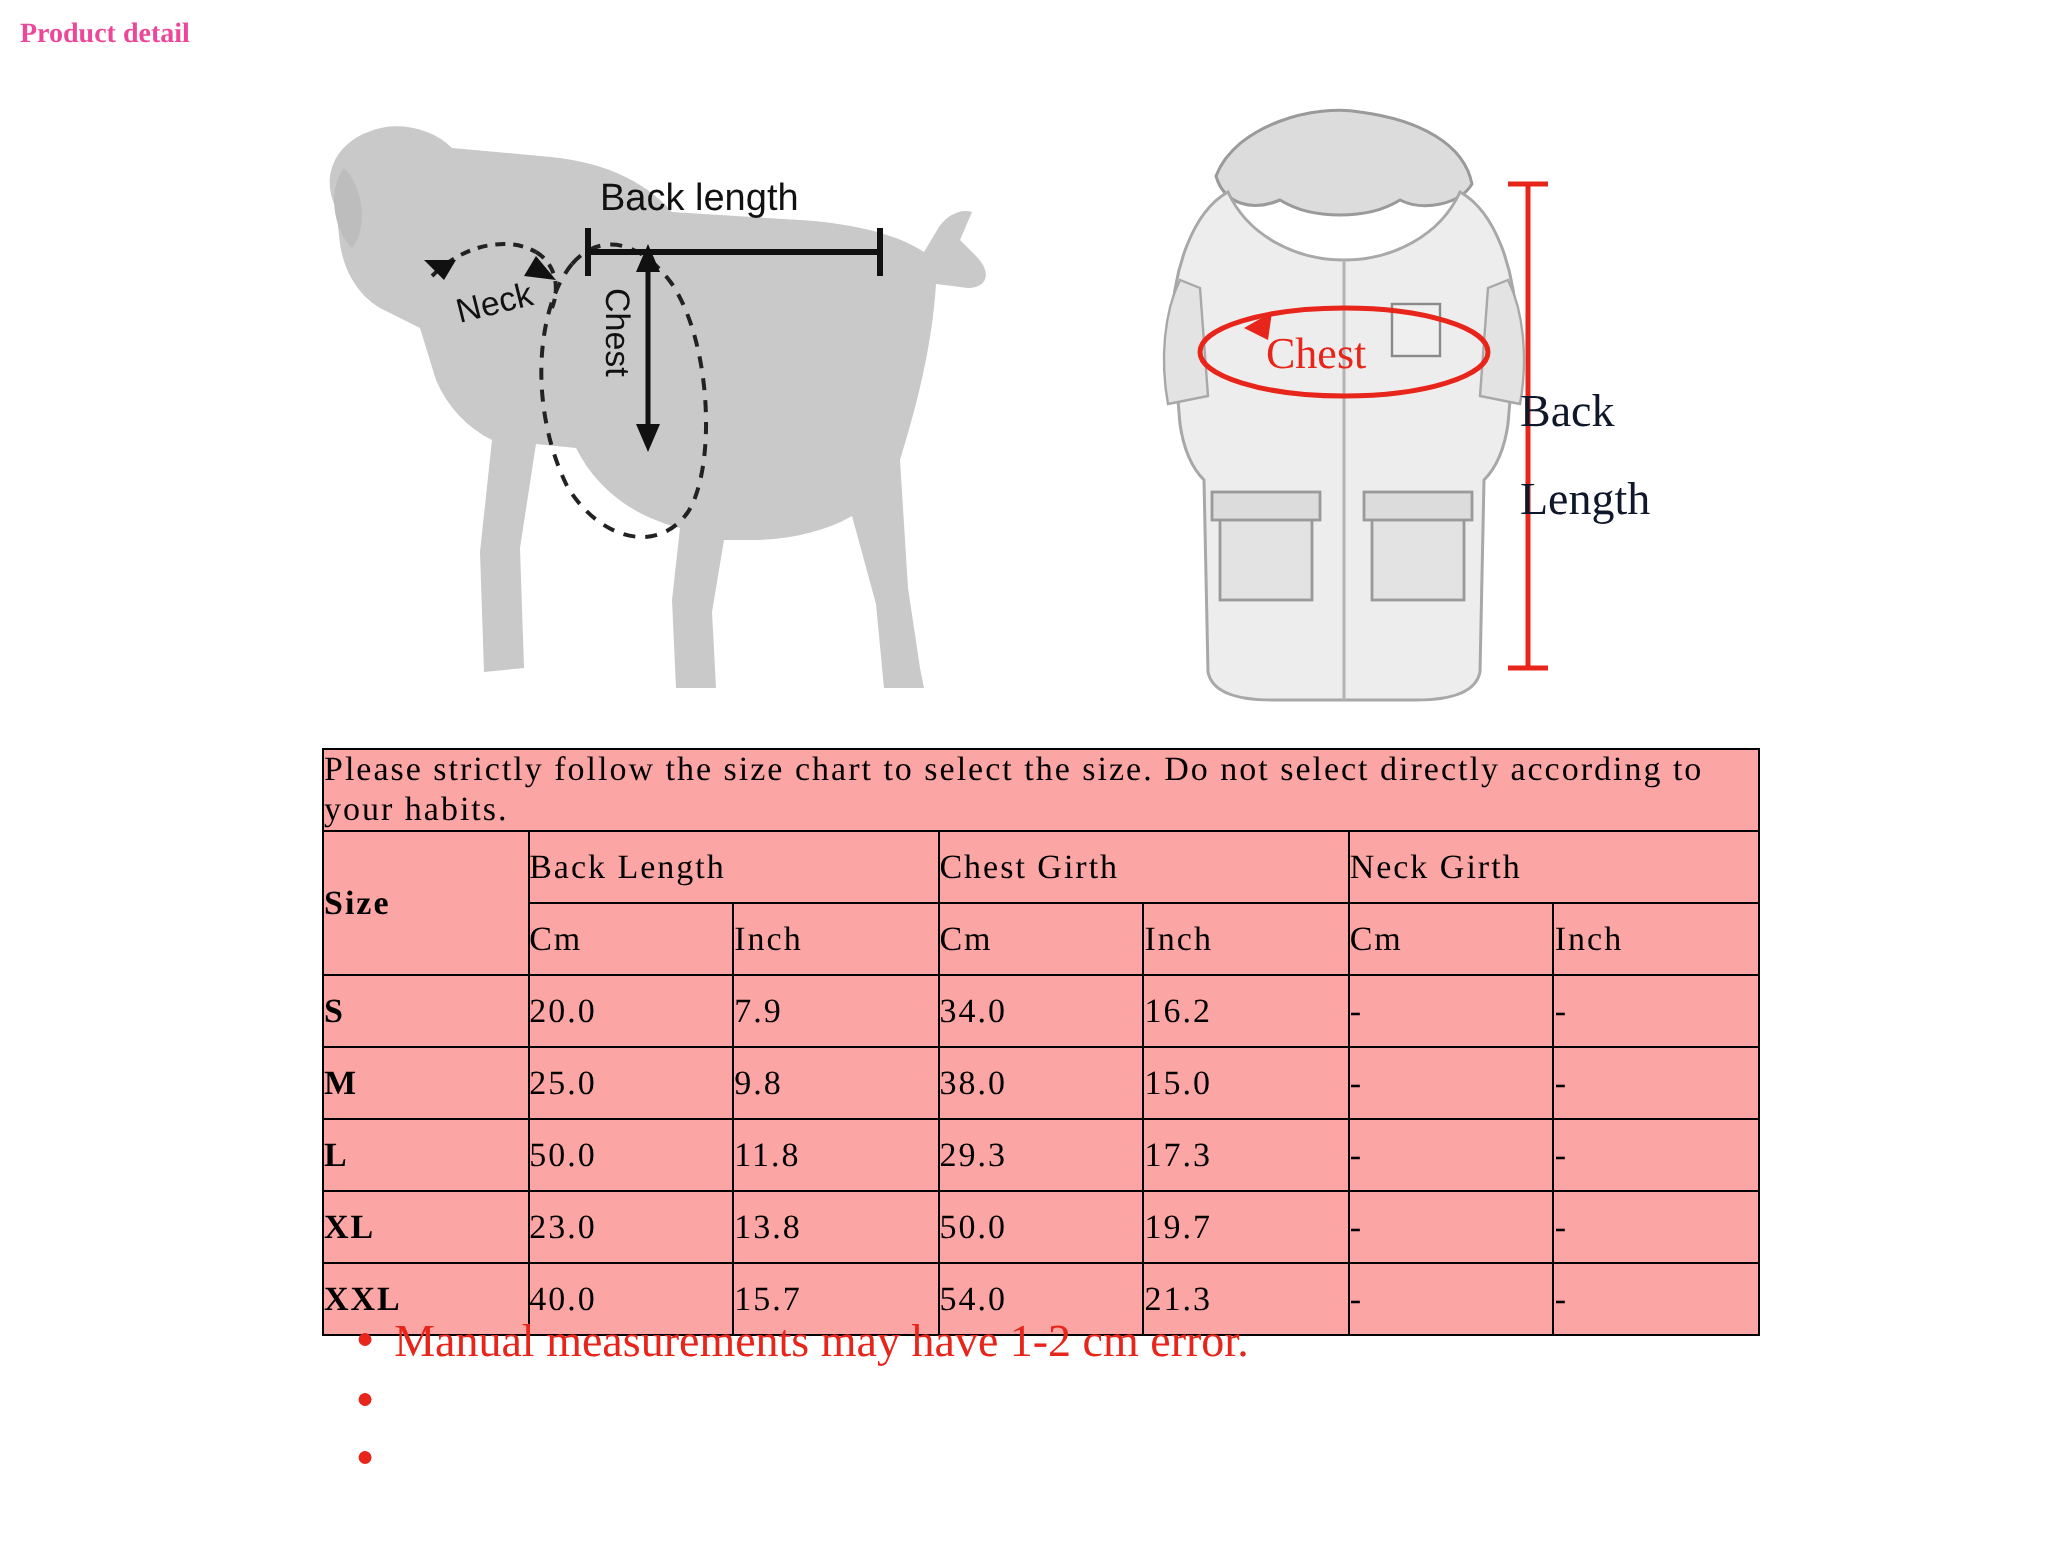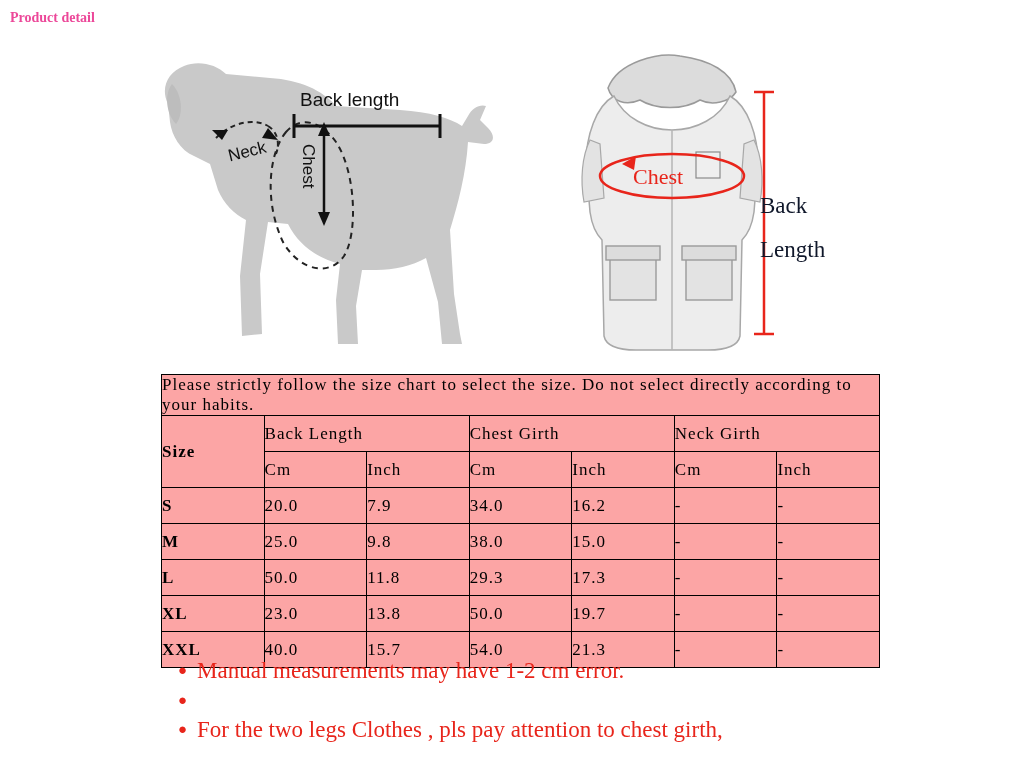--- a/index.html
+++ b/index.html
@@ -332,16 +332,15 @@
   <div class="note">
     <span class="bullet">●</span>
     <span class="note-text">Manual measurements may have 1-2 cm error.</span>
   </div>
   <div class="note">
     <span class="bullet">●</span>
   </div>
   <div class="note">
     <span class="bullet">●</span>
     <span class="note-text">
-      <span>For the two legs Clothes , pls pay attention to chest girth,</span>
     </span>
   </div>
 </div>
 
 </body></html>

